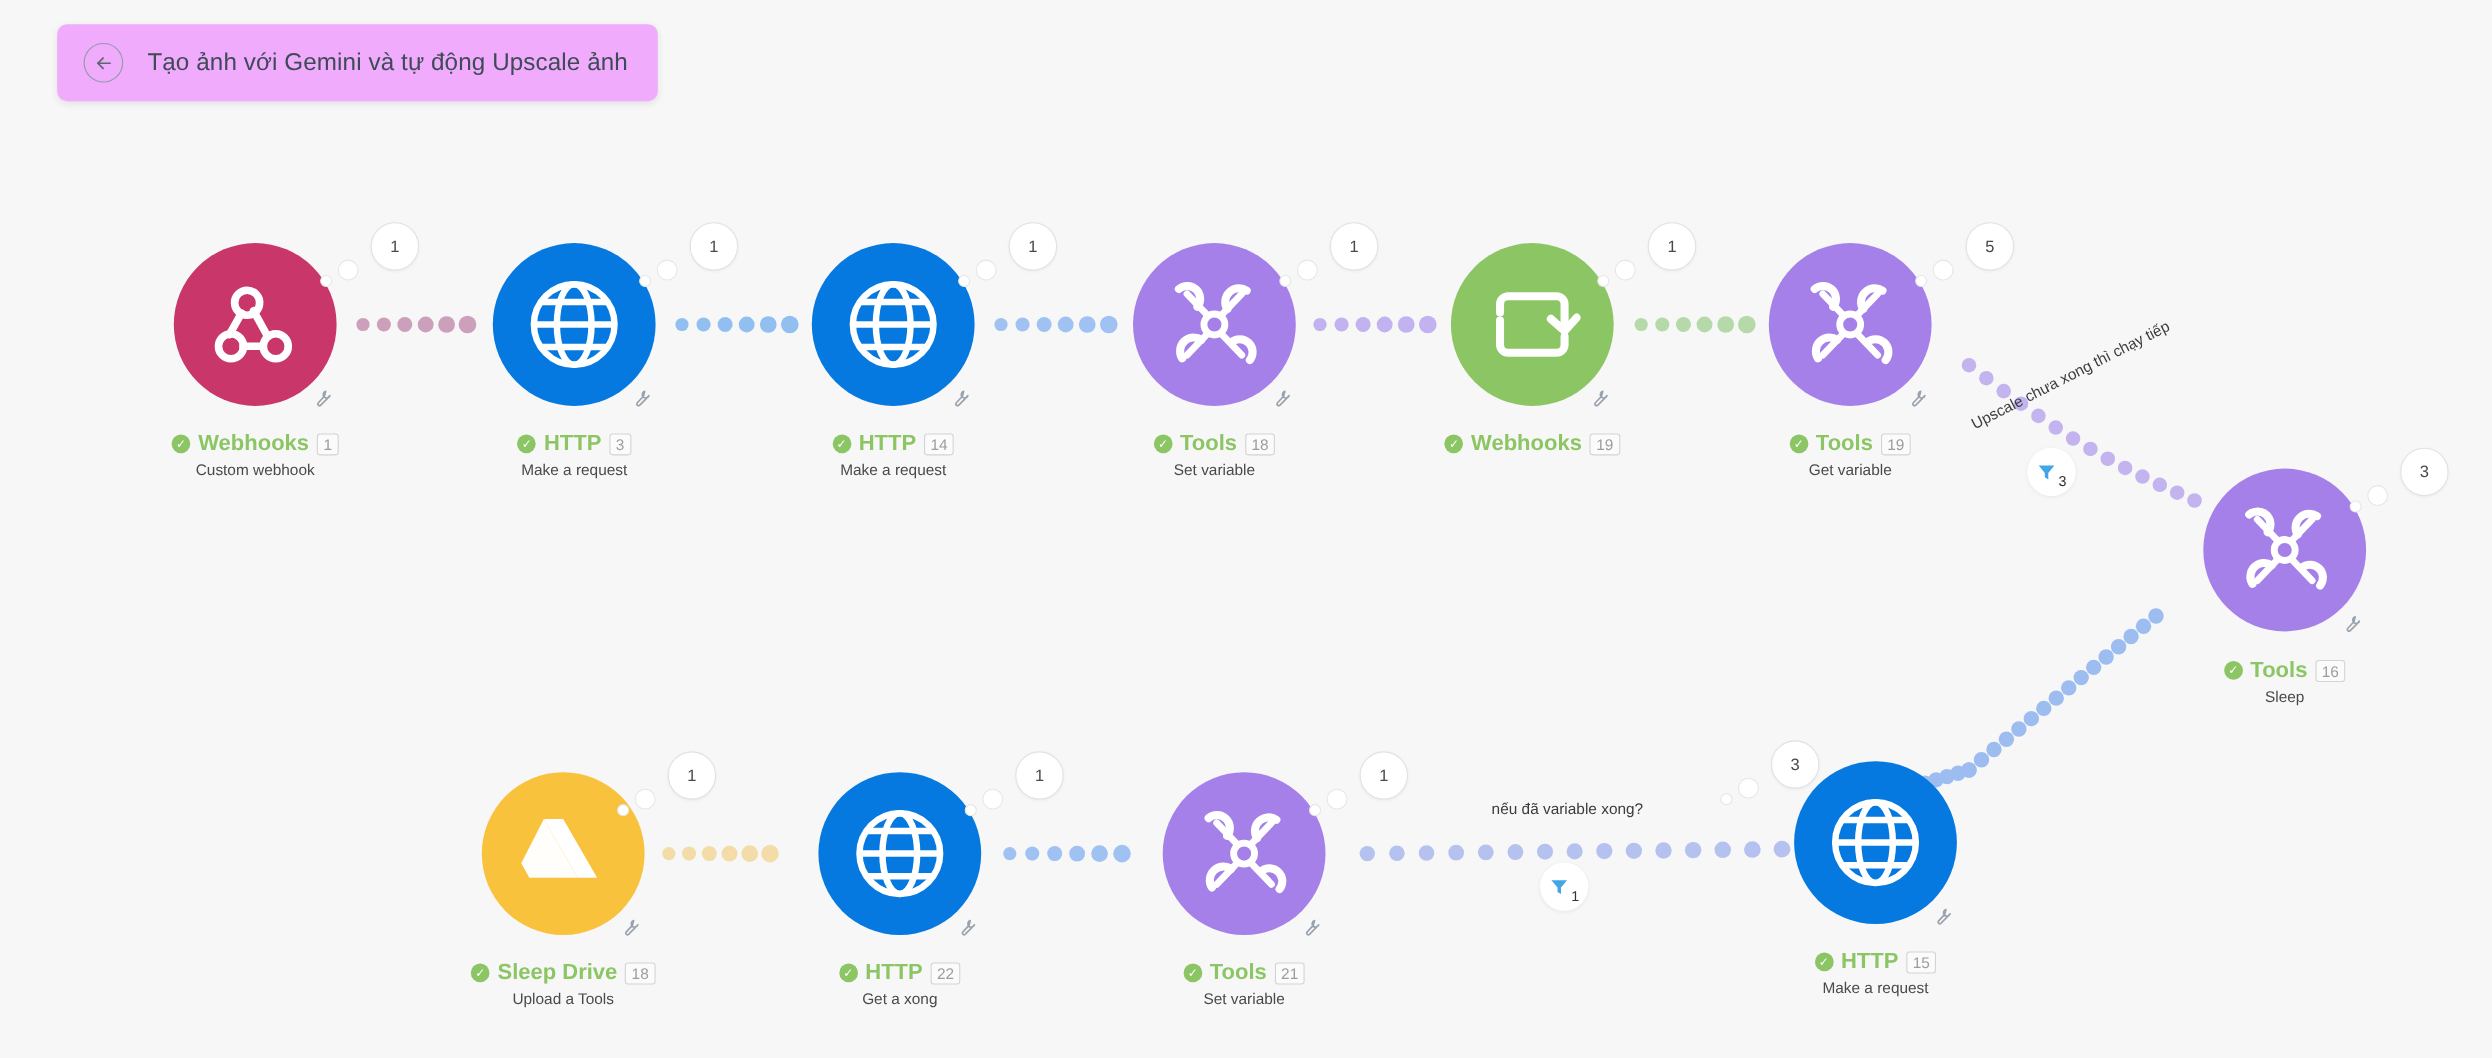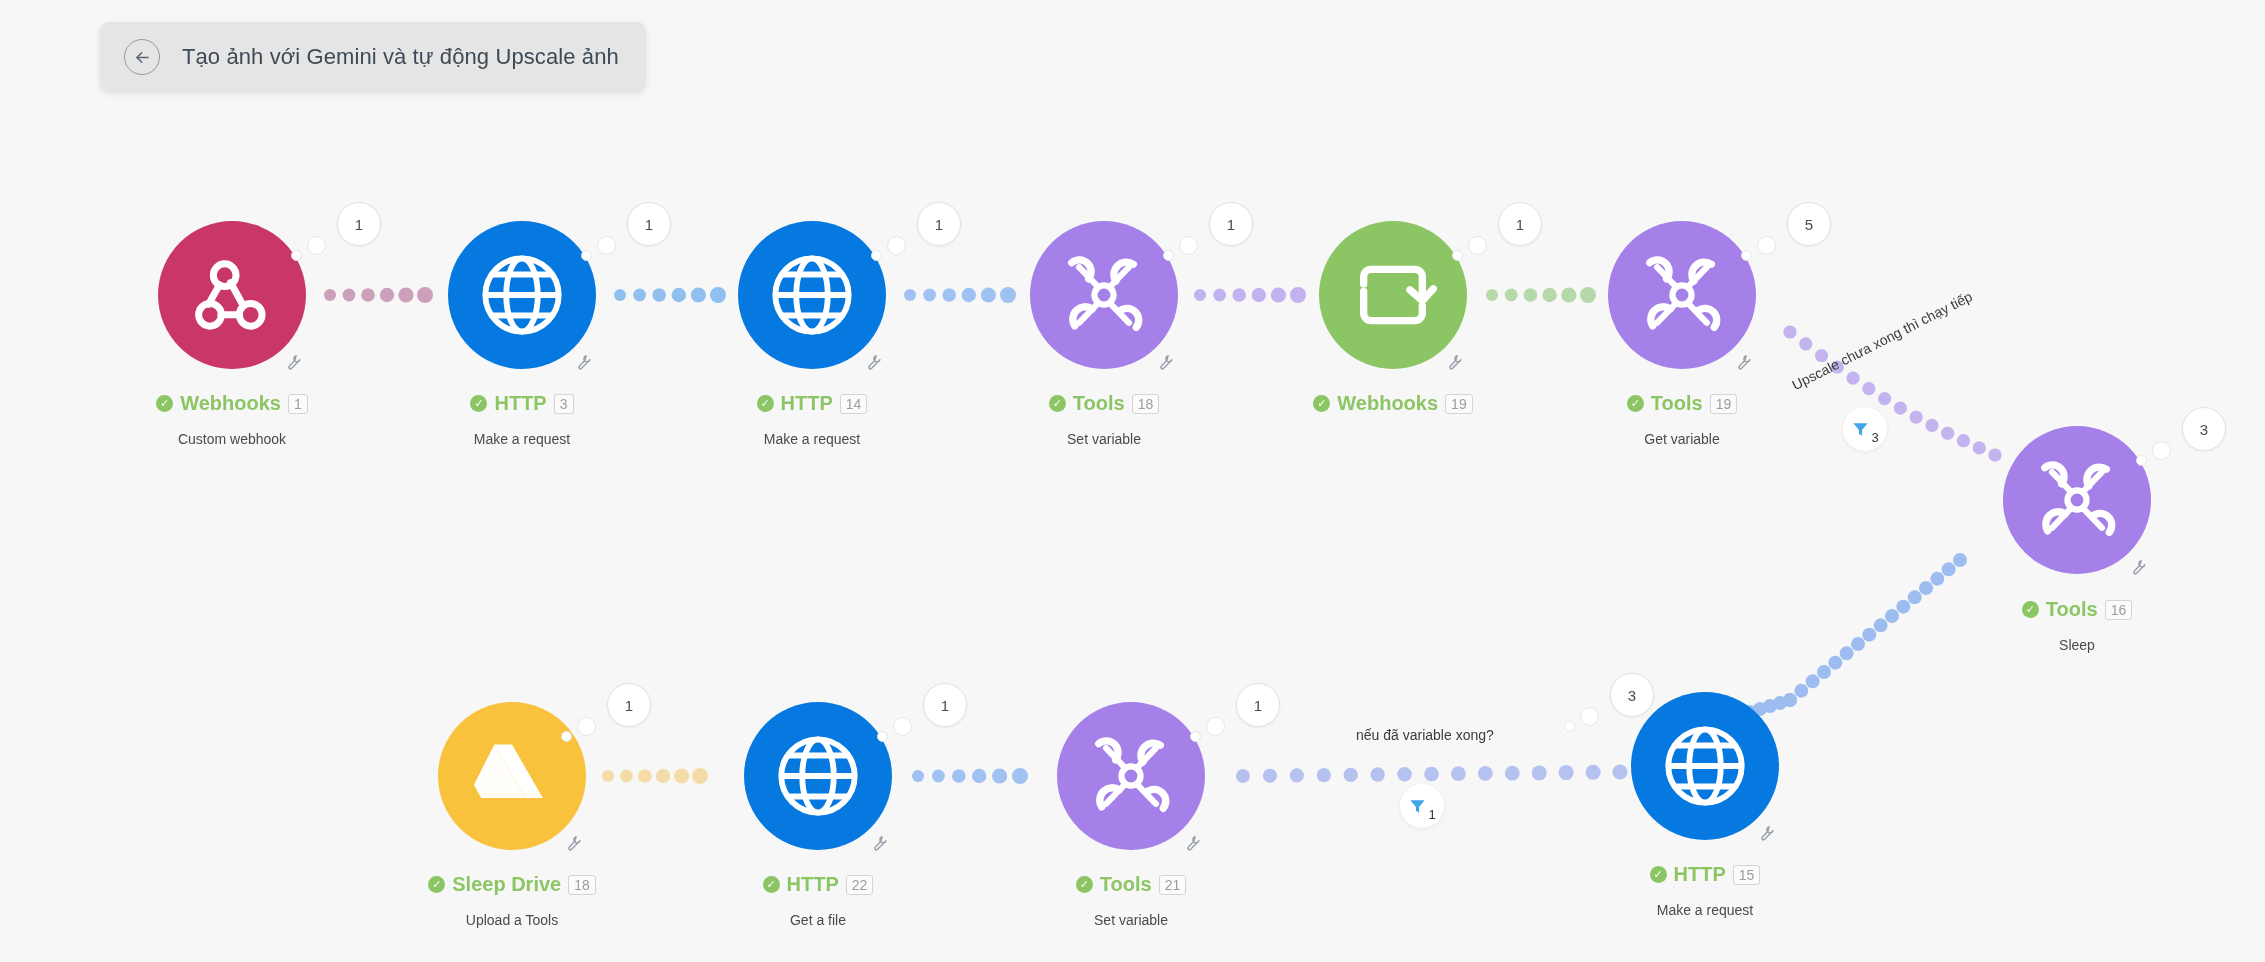--- a/index.html
+++ b/index.html
@@ -9,25 +9,24 @@
     background: #f7f7f7;
     font-family: "Liberation Sans", sans-serif;
     overflow: hidden;
   }
   #canvas { position: relative; width: 2265px; height: 962px; }
 
   
   .header-card {
     position: absolute; left: 52px; top: 22px;
     width: 546px; height: 70px;
-    background: #e5e5e5; border-radius: 9px;
+    background: #f0abfc; border-radius: 9px;
     box-shadow: 0 2px 7px rgba(0,0,0,.09);
     display: flex; align-items: center; gap: 22px;
     padding: 0 24px;
-    margin-left: 48px;
   }
   .back-btn {
     width: 36px; height: 36px; border-radius: 50%;
     border: 1.6px solid #8f9aa7; background: transparent;
     display: flex; align-items: center; justify-content: center;
     color: #5b6773; cursor: pointer; flex: 0 0 auto;
   }
   .header-title {
     font-size: 22px; color: #3e4a56; letter-spacing: .1px;
     white-space: nowrap;
@@ -84,21 +83,21 @@
     background: #8cc564; color: #fff; font-size: 11px;
     display: flex; align-items: center; justify-content: center;
     flex: 0 0 auto;
   }
   .node-name { font-size: 20px; font-weight: bold; color: #8cc564; }
   .node-badge {
     font-size: 14px; color: #9d9d9d;
     border: 1px solid #d4d4d4; border-radius: 3px;
     padding: 0 5px; line-height: 18px; background: #fbfbfb;
   }
-  .node-sub { font-size: 14px; color: #4a4a4a; margin-top: 16px; white-space: nowrap; }
+  .node-sub { font-size: 14px; color: #4a4a4a; margin-top: 4px; white-space: nowrap; }
 
   
   .filter-badge {
     position: absolute; width: 44px; height: 44px; border-radius: 50%;
     background: #fff; display: flex; align-items: center;
     justify-content: center; gap: 1px;
     box-shadow: 0 1px 4px rgba(0,0,0,.07);
   }
   .filter-badge .num { font-size: 13px; color: #333; align-self: flex-end; margin-bottom: 6px; }
 
@@ -498,21 +497,21 @@
       <svg width="20" height="20" viewBox="0 0 24 24" fill="none" stroke="#9aa3ad" stroke-width="2" stroke-linecap="round" stroke-linejoin="round">
         <path d="M14.7 6.3a4 4 0 1 0 5 5L16 15.4 8.6 22.8a2 2 0 0 1-2.8-2.8L13.2 12z" transform="scale(.92) translate(1,0)"></path>
       </svg>
     </div>
     <div class="node-label" style="top:171px;">
       <div class="label-line1">
         <span class="check-ic">✓</span>
         <span class="node-name">HTTP</span>
         <span class="node-badge">22</span>
       </div>
-      <div class="node-sub">Get a file</div>
+      <div class="node-sub">Get a xong</div>
     </div>
       </div>
       <div class="node" style="left: 1057px; top: 702px;">
     <div class="ear left" style="background:#a580e8"></div>
     <div class="ear right" style="background:#a580e8"></div>
     <div class="bulb" style="background:#a580e8">
       <svg width="88" height="88" viewBox="0 0 24 24" fill="none" stroke="#fff" stroke-width="1.7" stroke-linecap="round">
               <circle cx="12" cy="12" r="2.6"></circle>
               <path d="M5.2 4.4 L10.2 9.6"></path>
             <path d="M18.8 19.6 L13.8 14.4"></path>

